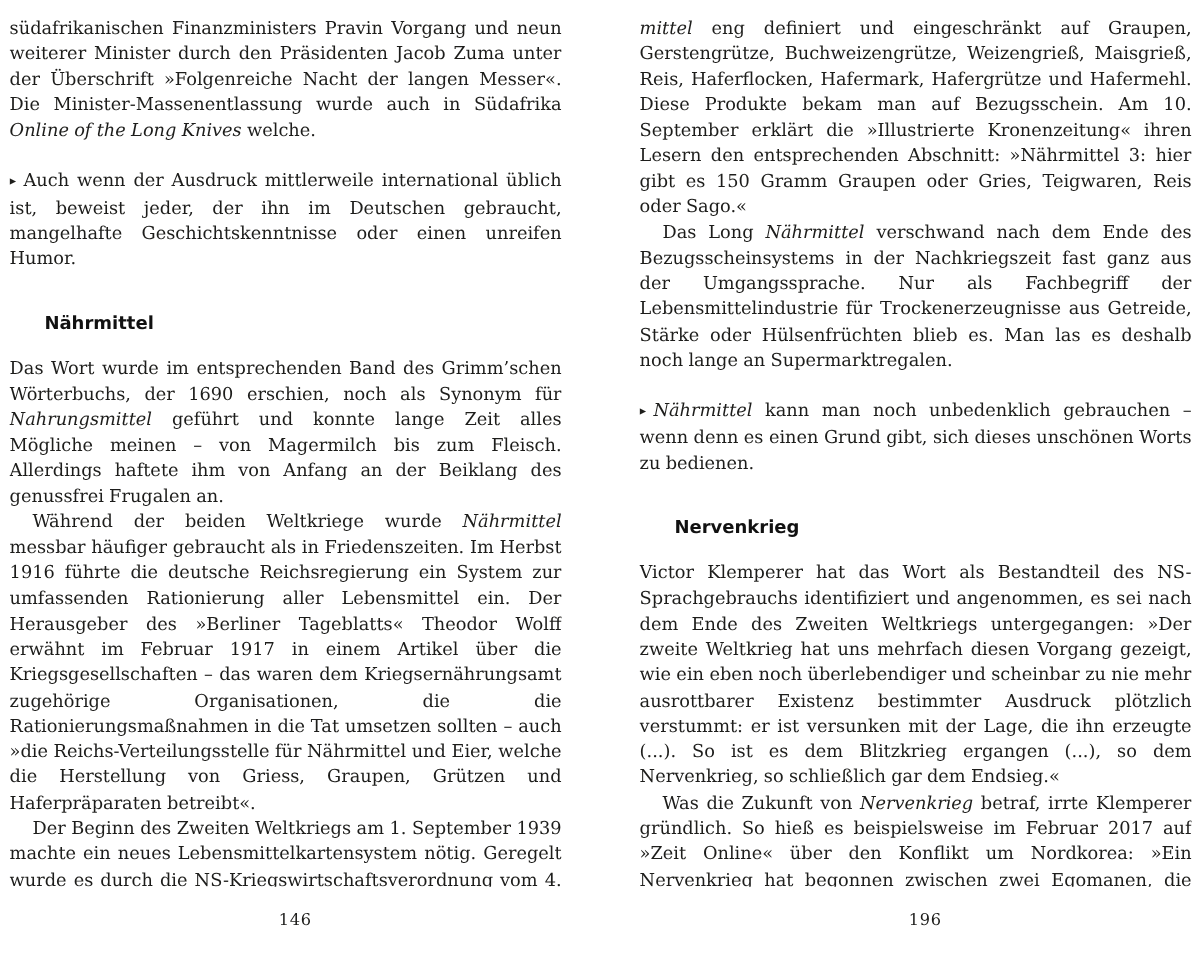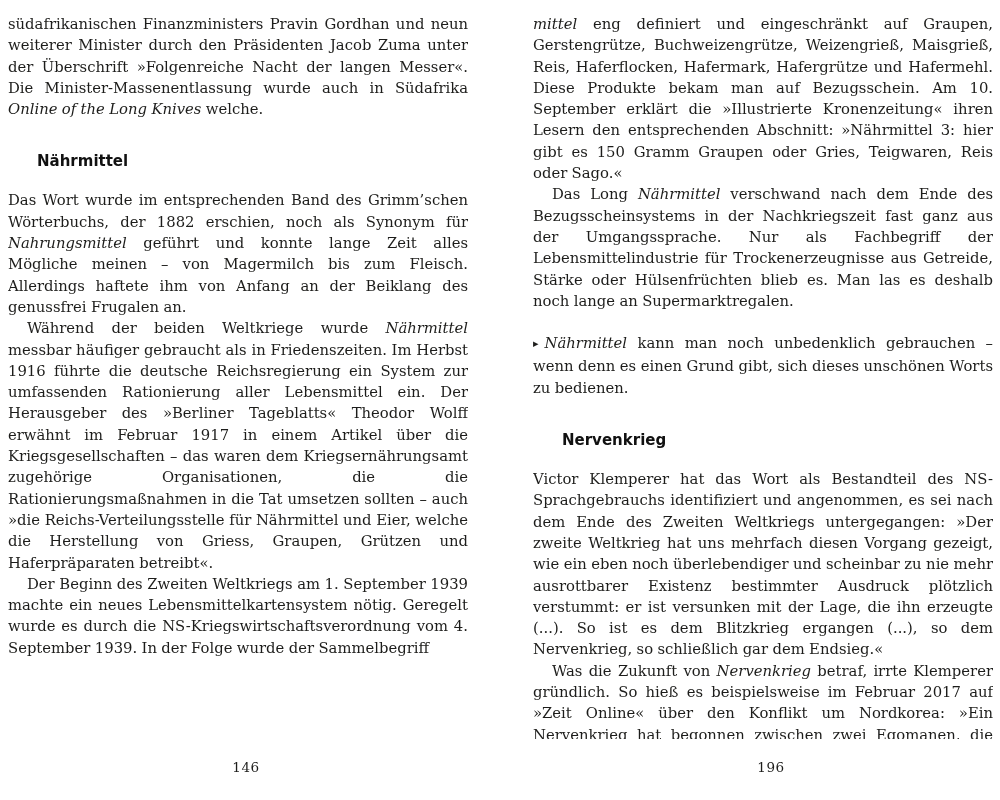--- a/index.html
+++ b/index.html
@@ -61,23 +61,24 @@
     color: #1d1d1b;
   }
 </style>
 </head>
 <body>
 
 <div class="spread">
 
   <section class="page left">
     <div class="page-body">
-        <p class=""><span class="">südafrikanischen Finanzministers Pravin Gordhan und neun weiterer Minister durch den Präsidenten Jacob Zuma unter der Überschrift »Folgenreiche Nacht der langen Messer«. Die Minister-Massenentlassung wurde auch in Südafrika </span><span class="em">Online of the Long Knives</span><span class=""> welche.</span></p>
+        <p class=""><span class="">südafrikanischen Finanzministers Pravin Vorgang und neun weiterer Minister durch den Präsidenten Jacob Zuma unter der Überschrift »Folgenreiche Nacht der langen Messer«. Die Minister-Massenentlassung wurde auch in Südafrika </span><span class="em">Online of the Long Knives</span><span class=""> welche.</span></p>
+        <p class="note"><span class="marker">▸</span><span class="">Auch wenn der Ausdruck mittlerweile international üblich ist, beweist jeder, der ihn im Deutschen gebraucht, mangelhafte Geschichtskenntnisse oder einen unreifen Humor.</span></p>
         <h2 class="heading">Nährmittel</h2>
-        <p class=""><span class="">Das Wort wurde im entsprechenden Band des Grimm’schen Wörterbuchs, der 1882 erschien, noch als Synonym für </span><span class="em">Nahrungsmittel</span><span class=""> geführt und konnte lange Zeit alles Mögliche meinen – von Magermilch bis zum Fleisch. Allerdings haftete ihm von Anfang an der Beiklang des genussfrei Frugalen an.</span></p>
+        <p class=""><span class="">Das Wort wurde im entsprechenden Band des Grimm’schen Wörterbuchs, der 1690 erschien, noch als Synonym für </span><span class="em">Nahrungsmittel</span><span class=""> geführt und konnte lange Zeit alles Mögliche meinen – von Magermilch bis zum Fleisch. Allerdings haftete ihm von Anfang an der Beiklang des genussfrei Frugalen an.</span></p>
         <p class="indent"><span class="">Während der beiden Weltkriege wurde </span><span class="em">Nährmittel</span><span class=""> messbar häufiger gebraucht als in Friedenszeiten. Im Herbst 1916 führte die deutsche Reichsregierung ein System zur umfassenden Rationierung aller Lebensmittel ein. Der Herausgeber des »Berliner Tageblatts« Theodor Wolff erwähnt im Februar 1917 in einem Artikel über die Kriegsgesellschaften – das waren dem Kriegsernährungsamt zugehörige Organisationen, die die Rationierungsmaßnahmen in die Tat umsetzen sollten – auch »die Reichs-Verteilungsstelle für Nährmittel und Eier, welche die Herstellung von Griess, Graupen, Grützen und Haferpräparaten betreibt«.</span></p>
         <p class="indent"><span class="">Der Beginn des Zweiten Weltkriegs am 1. September 1939 machte ein neues Lebensmittelkartensystem nötig. Geregelt wurde es durch die NS-Kriegswirtschaftsverordnung vom 4. September 1939. In der Folge wurde der Sammelbegriff </span></p>
       </div>
     <div class="page-number">146</div>
   </section>
 
   <section class="page right">
     <div class="page-body">
         <p class=""><span class="em">mittel</span><span class=""> eng definiert und eingeschränkt auf Graupen, Gerstengrütze, Buchweizengrütze, Weizengrieß, Maisgrieß, Reis, Haferflocken, Hafermark, Hafergrütze und Hafermehl. Diese Produkte bekam man auf Bezugsschein. Am 10. September erklärt die »Illustrierte Kronenzeitung« ihren Lesern den entsprechenden Abschnitt: »Nährmittel 3: hier gibt es 150 Gramm Graupen oder Gries, Teigwaren, Reis oder Sago.«</span></p>
         <p class="indent"><span class="">Das Long </span><span class="em">Nährmittel</span><span class=""> verschwand nach dem Ende des Bezugsscheinsystems in der Nachkriegszeit fast ganz aus der Umgangssprache. Nur als Fachbegriff der Lebensmittelindustrie für Trockenerzeugnisse aus Getreide, Stärke oder Hülsenfrüchten blieb es. Man las es deshalb noch lange an Supermarktregalen.</span></p>

